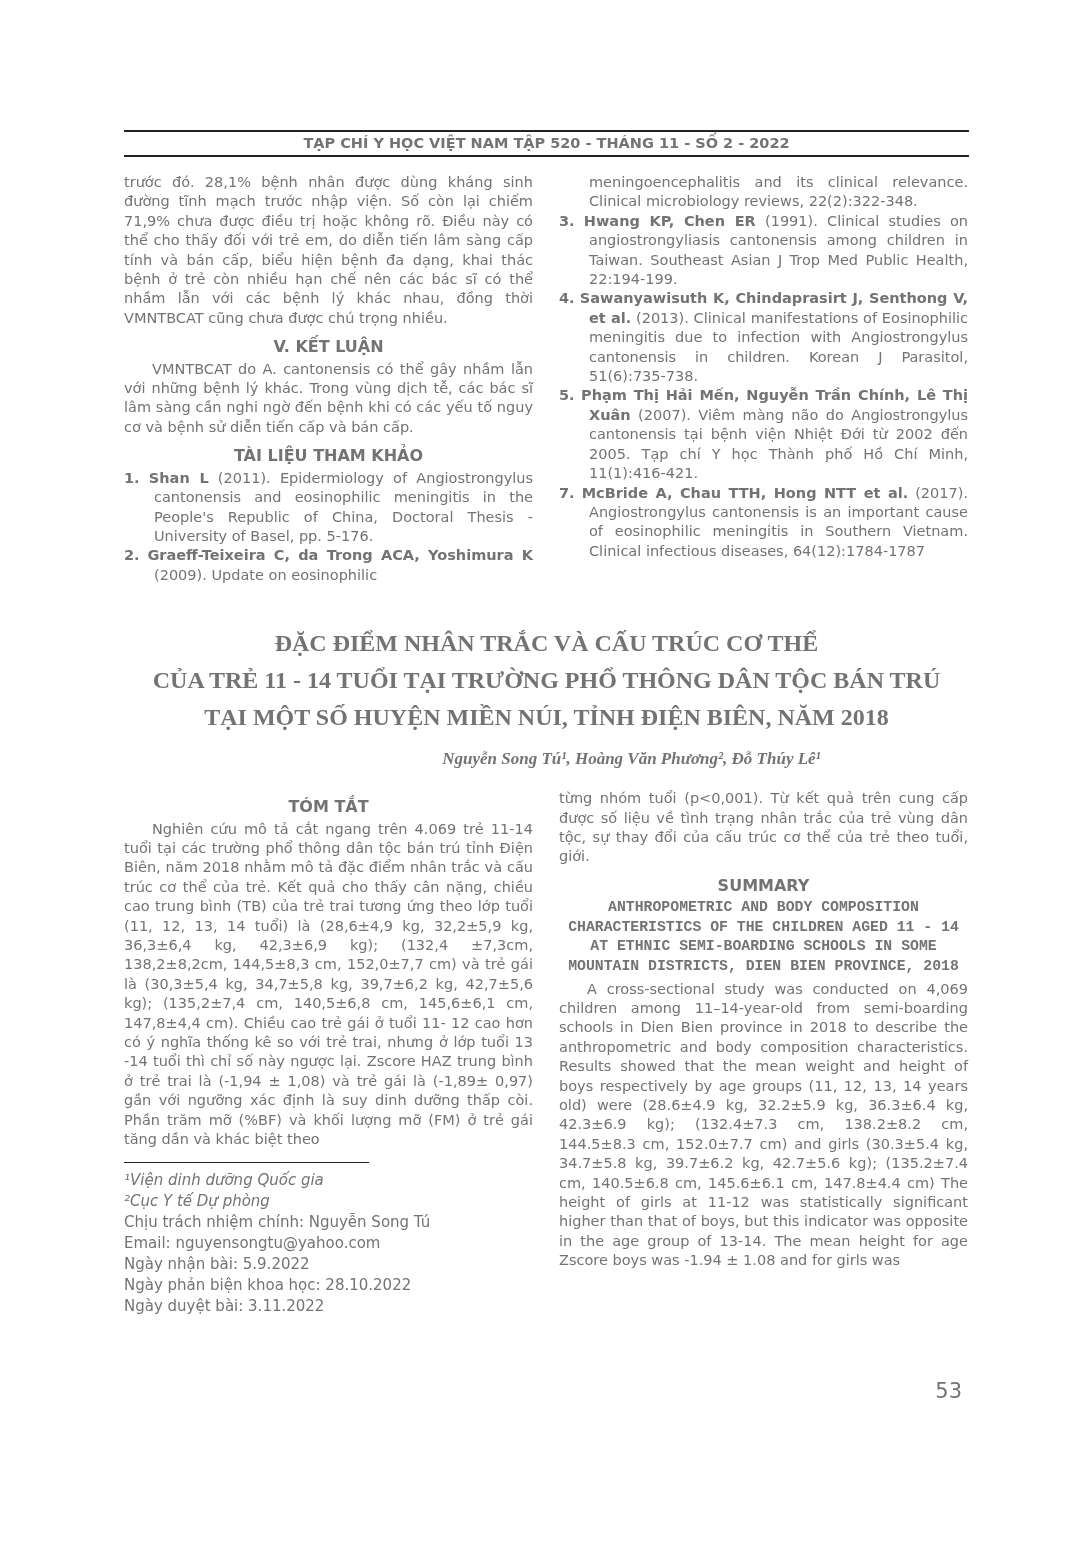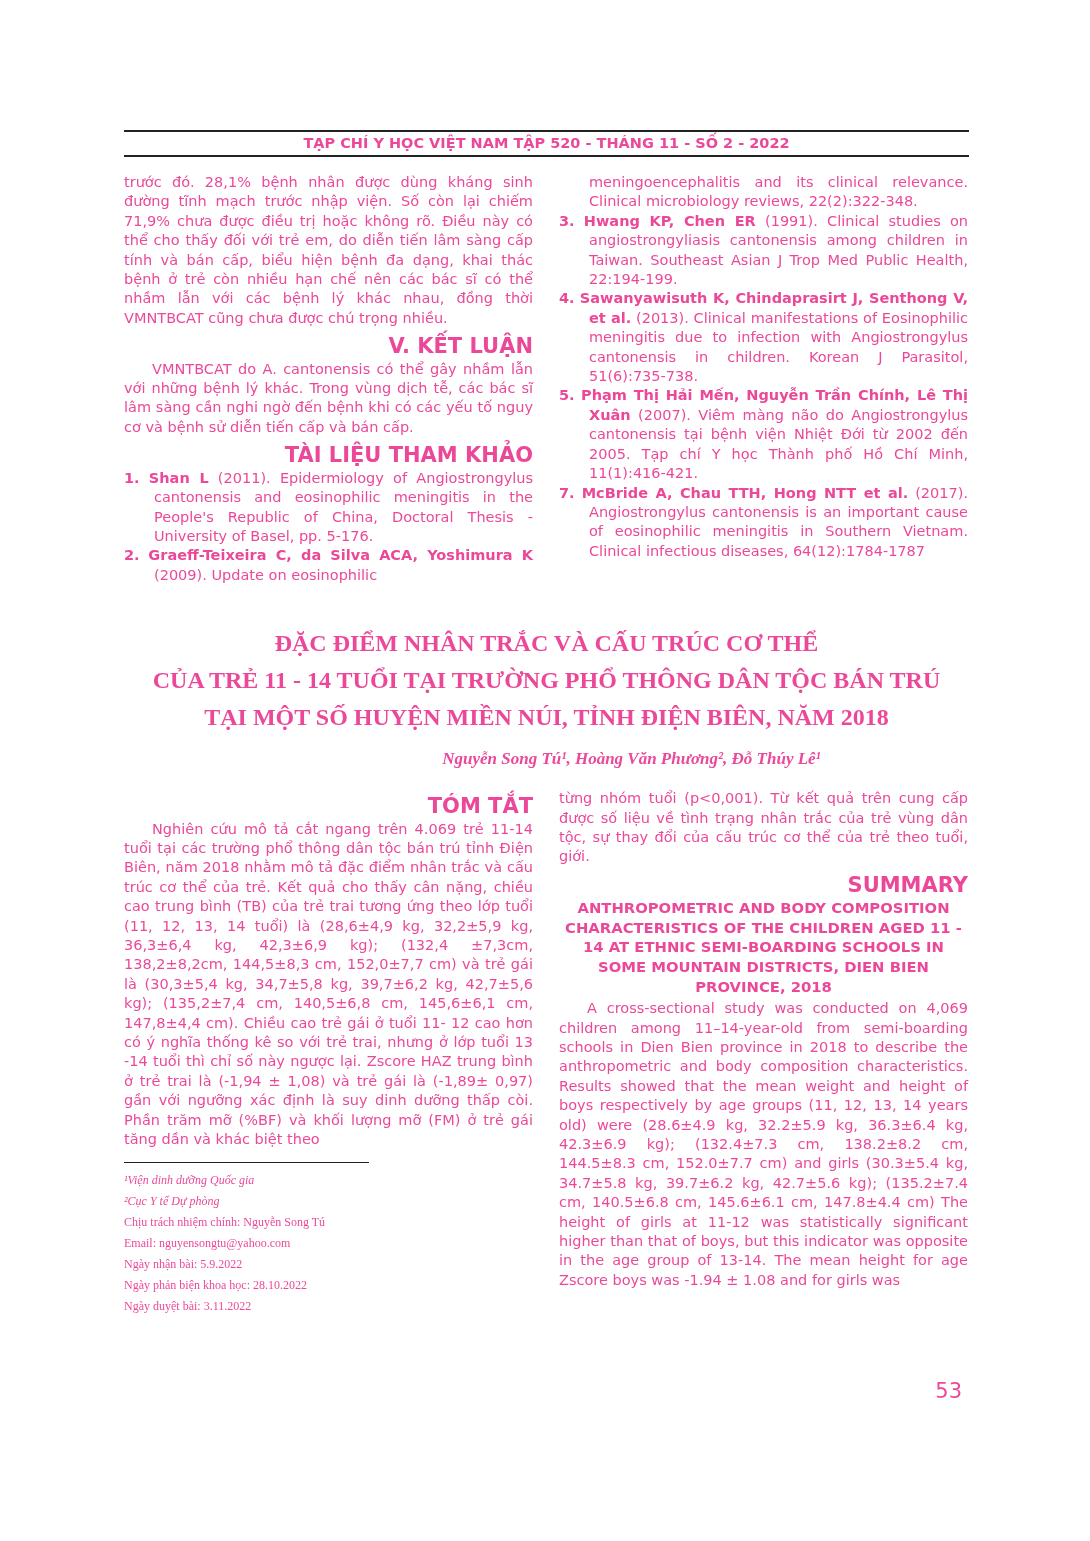--- a/index.html
+++ b/index.html
@@ -1,37 +1,37 @@
 <!DOCTYPE html>
 <html><head>
 <meta charset="utf-8">
 <style>
   * { margin:0; padding:0; box-sizing:border-box; }
   html,body { background:#ffffff; }
   .page {
     position:relative;
     width:1090px; height:1541px;
     background:#ffffff;
-    color:#ec4899;
+    color:#737373;
     font-family:"DejaVu Sans","Liberation Sans",sans-serif;
     overflow:hidden;
   }
   .content { position:absolute; left:124px; top:0; width:845px; }
 
   .header { margin-top:130px; }
   .header-rule { border-top:2px solid #222; }
   .header-text { text-align:center; font-weight:bold; font-size:14.5px; padding:3px 0 4px; }
 
   .cols { display:flex; gap:26px; }
   .cols.sec1 { margin-top:16px; }
   .cols.sec2 { margin-top:20px; }
   .col { width:409px; font-size:14.5px; line-height:19.4px; text-align:justify; }
 
   .indent { text-indent:28px; }
-  h3.sec-heading { font-size:21px; font-weight:bold; margin:9px 0 3px; text-align:right; text-indent:0; }
+  h3.sec-heading { font-size:16px; font-weight:bold; margin:9px 0 3px; text-align:center; text-indent:0; }
   h3.sec-heading.first { margin-top:8px; }
 
   .ref { padding-left:30px; text-indent:-30px; }
   .ref-cont { padding-left:30px; }
 
   .title-block {
     margin-top:40px;
     text-align:center;
     font-family:"Liberation Serif","DejaVu Serif",serif;
     font-weight:bold;
@@ -42,26 +42,26 @@
     margin-top:13px;
     text-align:center;
     padding-left:170px;
     font-family:"Liberation Serif","DejaVu Serif",serif;
     font-weight:bold;
     font-style:italic;
     font-size:17px;
   }
 
   .footnote-rule { width:245px; border-top:1.5px solid #222; margin:13px 0 7px; }
-  .footnote-line { text-align:left; font-size:12px; line-height:21px;font-family:Liberation Serif, serif; }
+  .footnote-line { text-align:left; font-size:15px; line-height:21px; }
   .footnote-line.italic { font-style:italic; }
 
   .kw-label { font-weight:bold; font-style:italic; }
 
-  .en-title { font-weight:bold; text-align:center; text-indent:0; font-size:14.8px; line-height:19.6px; margin:2px 2px 3px; }
+  .en-title { font-weight:bold; text-align:center; text-indent:0; font-size:14.8px; line-height:19.6px; margin:2px 2px 3px;font-family:Liberation Mono, monospace; }
 
   .page-num { position:absolute; right:128px; bottom:138px; font-size:21px; }
 </style>
 </head>
 <body>
 
 <div class="page">
   <div class="content">
 
     <div class="header">
@@ -73,21 +73,21 @@
     <div class="cols sec1">
       <div class="col">
         <p>trước đó. 28,1% bệnh nhân được dùng kháng sinh đường tĩnh mạch trước nhập viện. Số còn lại chiếm 71,9% chưa được điều trị hoặc không rõ. Điều này có thể cho thấy đối với trẻ em, do diễn tiến lâm sàng cấp tính và bán cấp, biểu hiện bệnh đa dạng, khai thác bệnh ở trẻ còn nhiều hạn chế nên các bác sĩ có thể nhầm lẫn với các bệnh lý khác nhau, đồng thời VMNTBCAT cũng chưa được chú trọng nhiều.</p>
 
         <h3 class="sec-heading">V. KẾT LUẬN</h3>
         <p class="indent">VMNTBCAT do A. cantonensis có thể gây nhầm lẫn với những bệnh lý khác. Trong vùng dịch tễ, các bác sĩ lâm sàng cần nghi ngờ đến bệnh khi có các yếu tố nguy cơ và bệnh sử diễn tiến cấp và bán cấp.</p>
 
         <h3 class="sec-heading">TÀI LIỆU THAM KHẢO</h3>
 
         <p class="ref"><b>1.</b> <b>Shan L</b> <span>(2011). Epidermiology of Angiostrongylus cantonensis and eosinophilic meningitis in the People's Republic of China, Doctoral Thesis - University of Basel, pp. 5-176.</span></p>
-        <p class="ref"><b>2.</b> <b>Graeff-Teixeira C, da Silva ACA, Yoshimura K</b> <span>(2009). Update on eosinophilic</span></p>
+        <p class="ref"><b>2.</b> <b>Graeff-Teixeira C, da Trong ACA, Yoshimura K</b> <span>(2009). Update on eosinophilic</span></p>
       </div>
 
       <div class="col">
         <p class="ref-cont">meningoencephalitis and its clinical relevance. Clinical microbiology reviews, 22(2):322-348.</p>
 
         <p class="ref"><b>3.</b> <b>Hwang KP, Chen ER</b> <span>(1991). Clinical studies on angiostrongyliasis cantonensis among children in Taiwan. Southeast Asian J Trop Med Public Health, 22:194-199.</span></p>
         <p class="ref"><b>4.</b> <b>Sawanyawisuth K, Chindaprasirt J, Senthong V, et al.</b> <span>(2013). Clinical manifestations of Eosinophilic meningitis due to infection with Angiostrongylus cantonensis in children. Korean J Parasitol, 51(6):735-738.</span></p>
         <p class="ref"><b>5.</b> <b>Phạm Thị Hải Mến, Nguyễn Trần Chính, Lê Thị Xuân</b> <span>(2007). Viêm màng não do Angiostrongylus cantonensis tại bệnh viện Nhiệt Đới từ 2002 đến 2005. Tạp chí Y học Thành phố Hồ Chí Minh, 11(1):416-421.</span></p>
         <p class="ref"><b>7.</b> <b>McBride A, Chau TTH, Hong NTT et al.</b> <span>(2017). Angiostrongylus cantonensis is an important cause of eosinophilic meningitis in Southern Vietnam. Clinical infectious diseases, 64(12):1784-1787</span></p>
       </div>

